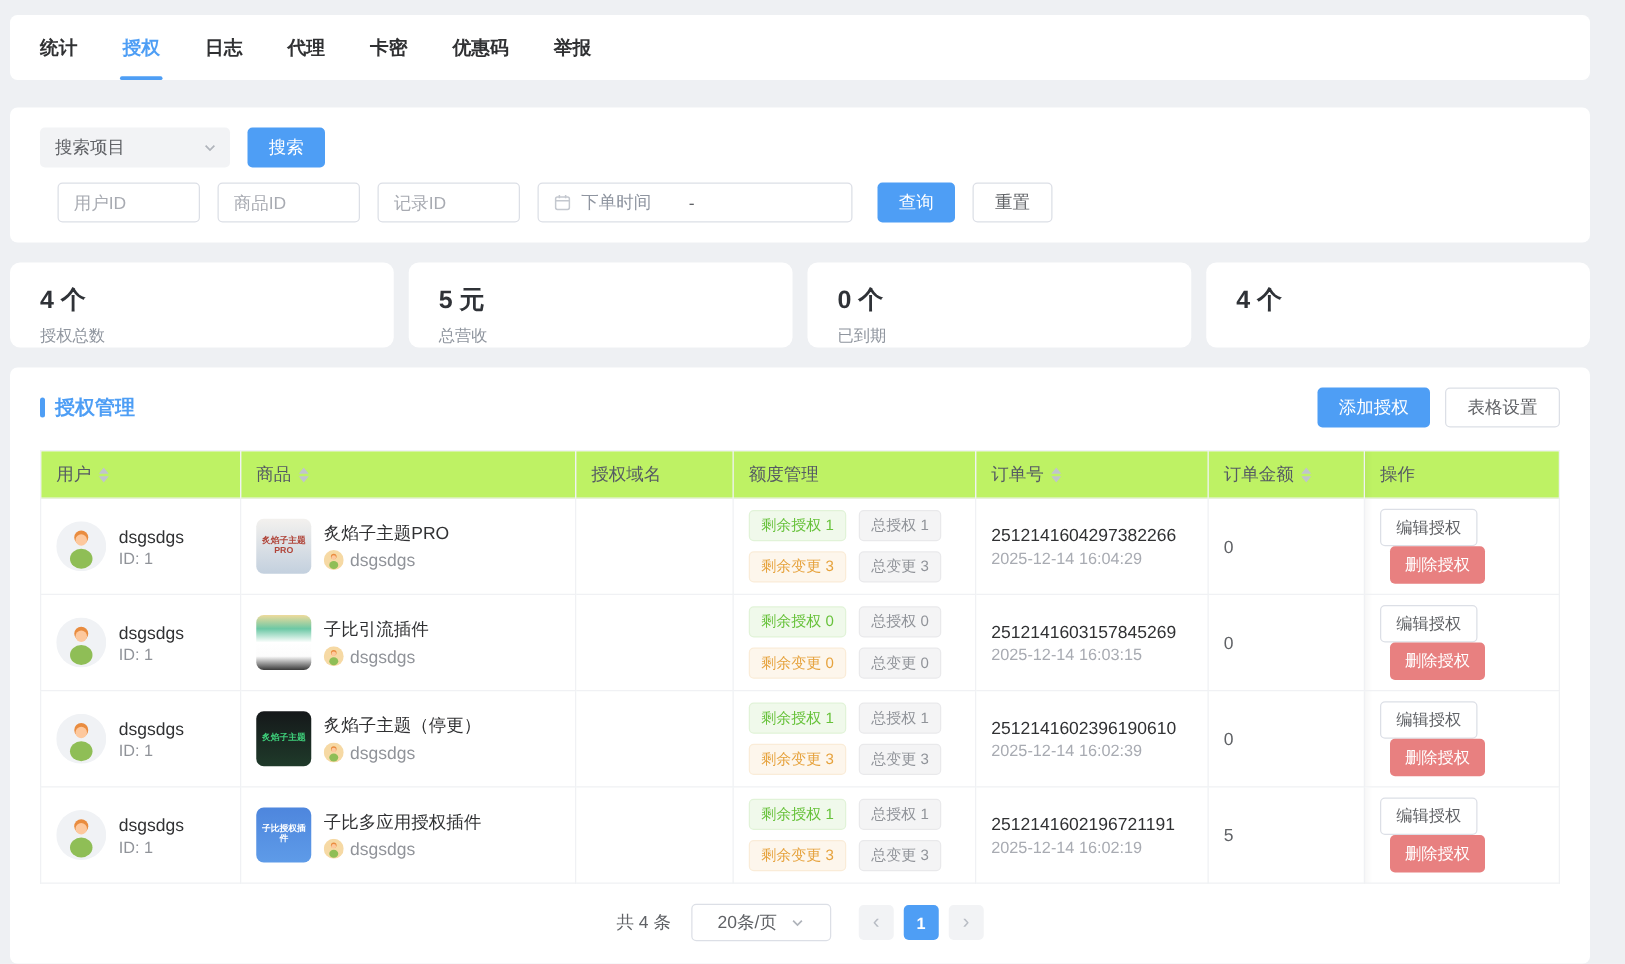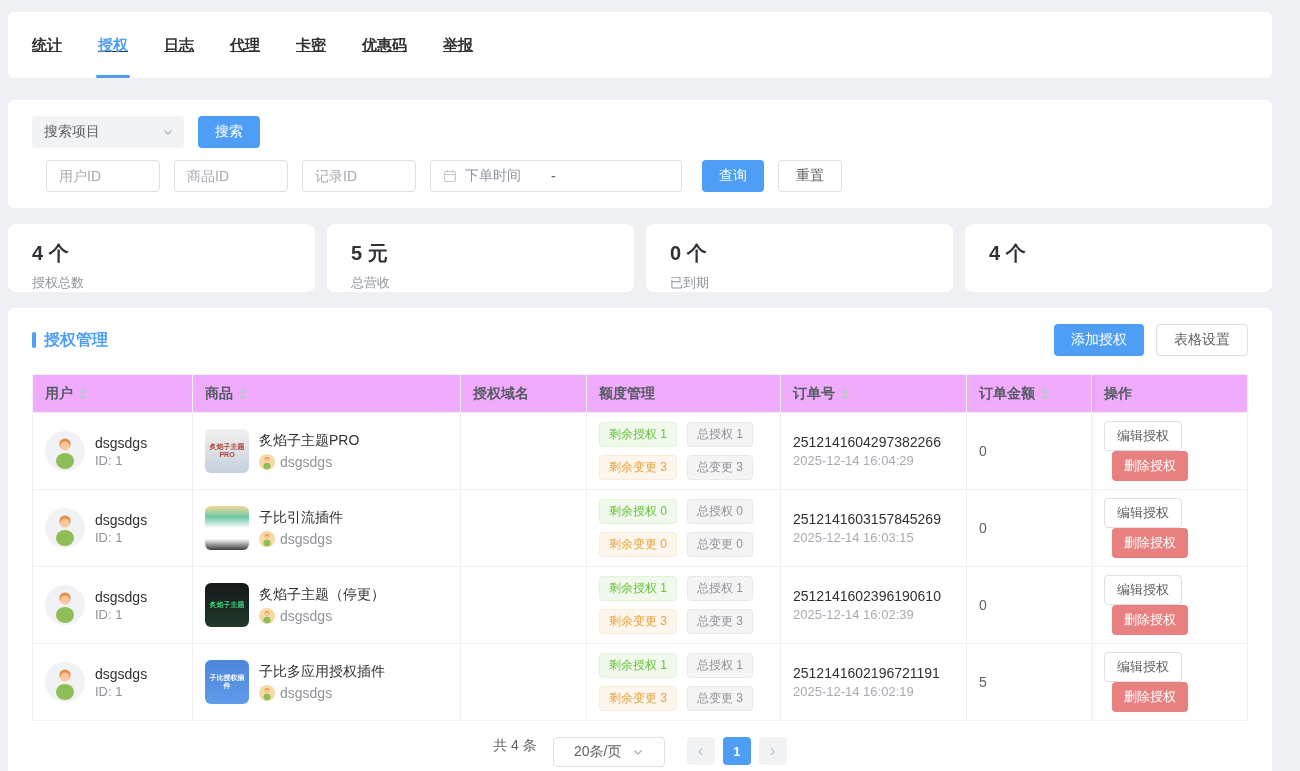--- a/index.html
+++ b/index.html
@@ -2,21 +2,21 @@
 <html><head>
 <meta charset="utf-8">
 <style>
   * { margin:0; padding:0; box-sizing:border-box; }
   html,body { width:1300px; height:771px; overflow:hidden; background:#eef0f3;
     font-family:"Liberation Sans","DejaVu Sans",sans-serif; color:#303133; }
   .page { padding:12px 28px 0 8px; }
   .card { background:#fff; border-radius:6px; }
 
   
-  .tabbar { height:66px; display:flex; align-items:stretch; padding:0 24px;text-decoration:underline; }
+  .tabbar { height:52px; display:flex; align-items:stretch; padding:0 24px; }
   .tabs { display:flex; gap:36px; }
   .tab { position:relative; display:flex; align-items:center; font-size:15px; font-weight:700;
     color:#303133; cursor:pointer; }
   .tab.active { color:#4e9ef5; }
   .tab.active::after { content:""; position:absolute; left:-2px; right:-2px; bottom:0;
     height:3px; border-radius:2px; background:#4e9ef5; }
 
   
   .search-card { margin-top:22px; padding:16px 24px; }
   .search-row { display:flex; align-items:center; }
@@ -49,21 +49,21 @@
   
   .main-card { margin-top:16px; padding:16px 24px 18px; }
   .section-head { display:flex; align-items:center; justify-content:space-between; }
   .section-title { display:flex; align-items:center; font-size:16px; font-weight:700; color:#4e9ef5; }
   .title-bar { width:4px; height:16px; border-radius:2px; background:#4e9ef5; margin-right:8px; }
   .head-actions { display:flex; gap:12px; }
 
   
   table { width:100%; border-collapse:collapse; margin-top:18px; table-layout:fixed; }
   th, td { border:1px solid #f0f1f4; text-align:left; font-size:14px; vertical-align:middle; }
-  th { height:38px; padding:0 12px; color:#555a63; font-weight:700; background:#f0abfc; }
+  th { height:38px; padding:0 12px; color:#555a63; font-weight:400; background:#bef264; }
   td { height:70px; padding:8px 12px; }
   th:last-child, td:last-child { border-left:1px solid #e8eaee;
     box-shadow:inset 10px 0 8px -10px rgba(0,0,0,.07); }
   .sort { display:inline-flex; flex-direction:column; gap:2px; margin-left:6px;
     vertical-align:middle; cursor:pointer; }
   .sort i { display:block; width:0; height:0; border-left:4px solid transparent;
     border-right:4px solid transparent; }
   .sort .up { border-bottom:5px solid #c0c4cc; }
   .sort .down { border-top:5px solid #c0c4cc; }
 
@@ -91,21 +91,21 @@
   .order-no { font-size:14px; font-weight:500; color:#303133; }
   .order-time { font-size:13px; color:#a8abb2; margin-top:3px; }
   .amount { color:#606266; }
 
   .act-btn { height:30px; padding:0 12px; border-radius:4px; font-size:13px;
     cursor:pointer; font-family:inherit; }
   .act-edit { background:#fff; border:1px solid #dcdfe6; color:#606266; }
   .act-del { background:#e88080; border:none; color:#fff; margin-left:8px; }
 
   
-  .pagination { margin-top:16px; display:flex; align-items:flex-start; justify-content:center; gap:16px; }
+  .pagination { margin-top:16px; display:flex; align-items:center; justify-content:center; gap:16px; }
   .pg-total { font-size:14px; color:#606266; }
   .pg-size { width:112px; height:30px; border:1px solid #dcdfe6; border-radius:4px;
     display:flex; align-items:center; justify-content:center; gap:10px; font-size:14px;
     color:#606266; background:#fff; cursor:pointer; }
   .pg-btn { width:28px; height:28px; border-radius:4px; background:#f2f3f5; border:none;
     color:#b8bcc4; font-size:16px; display:flex; align-items:center; justify-content:center;
     cursor:pointer; font-family:inherit; }
   .pg-page { width:28px; height:28px; border-radius:4px; background:#4e9ef5; border:none;
     color:#fff; font-size:13px; font-weight:600; display:flex; align-items:center;
     justify-content:center; cursor:pointer; }

